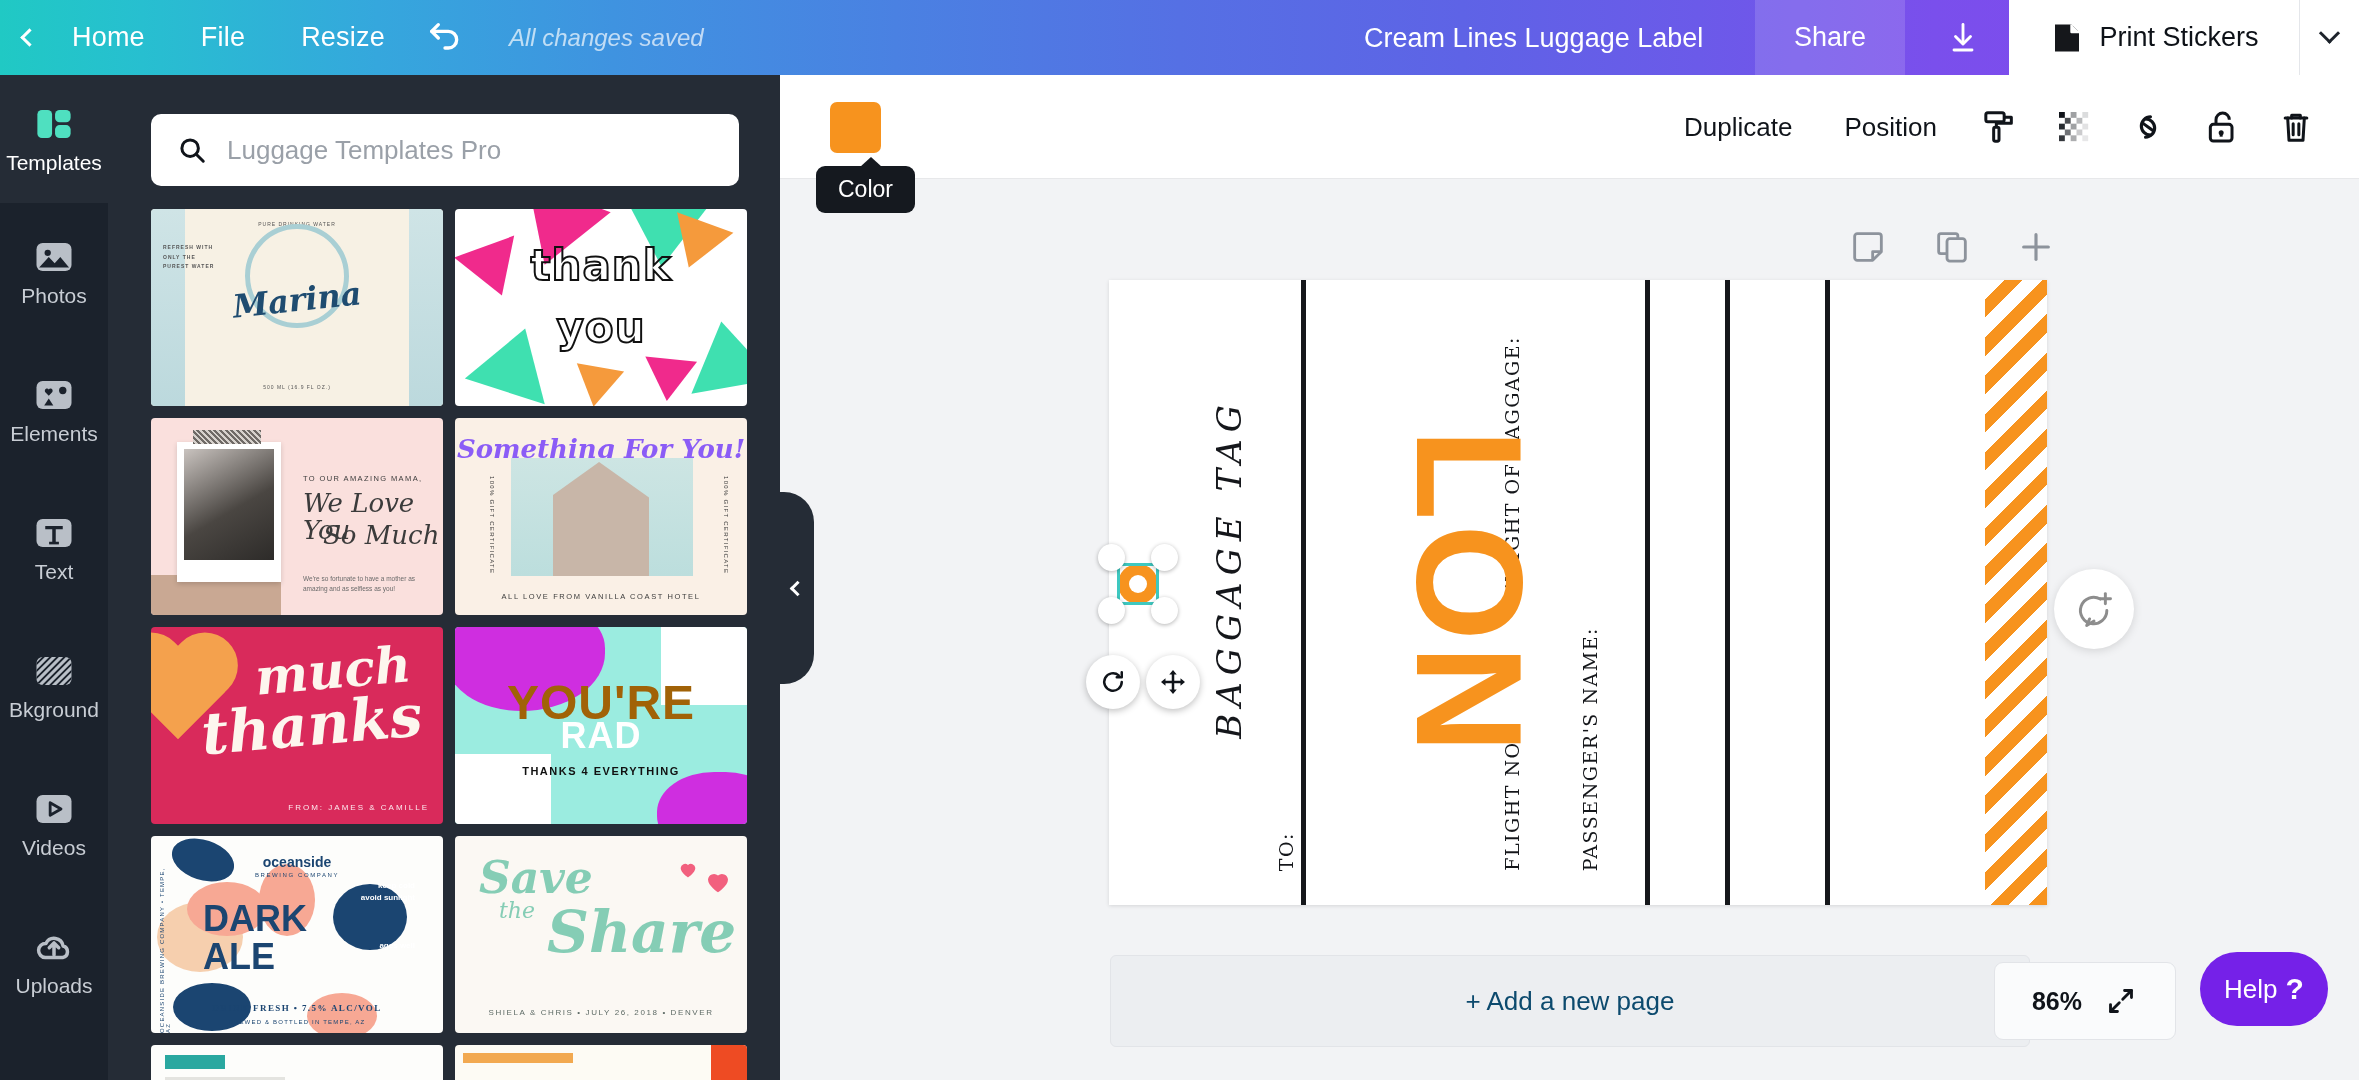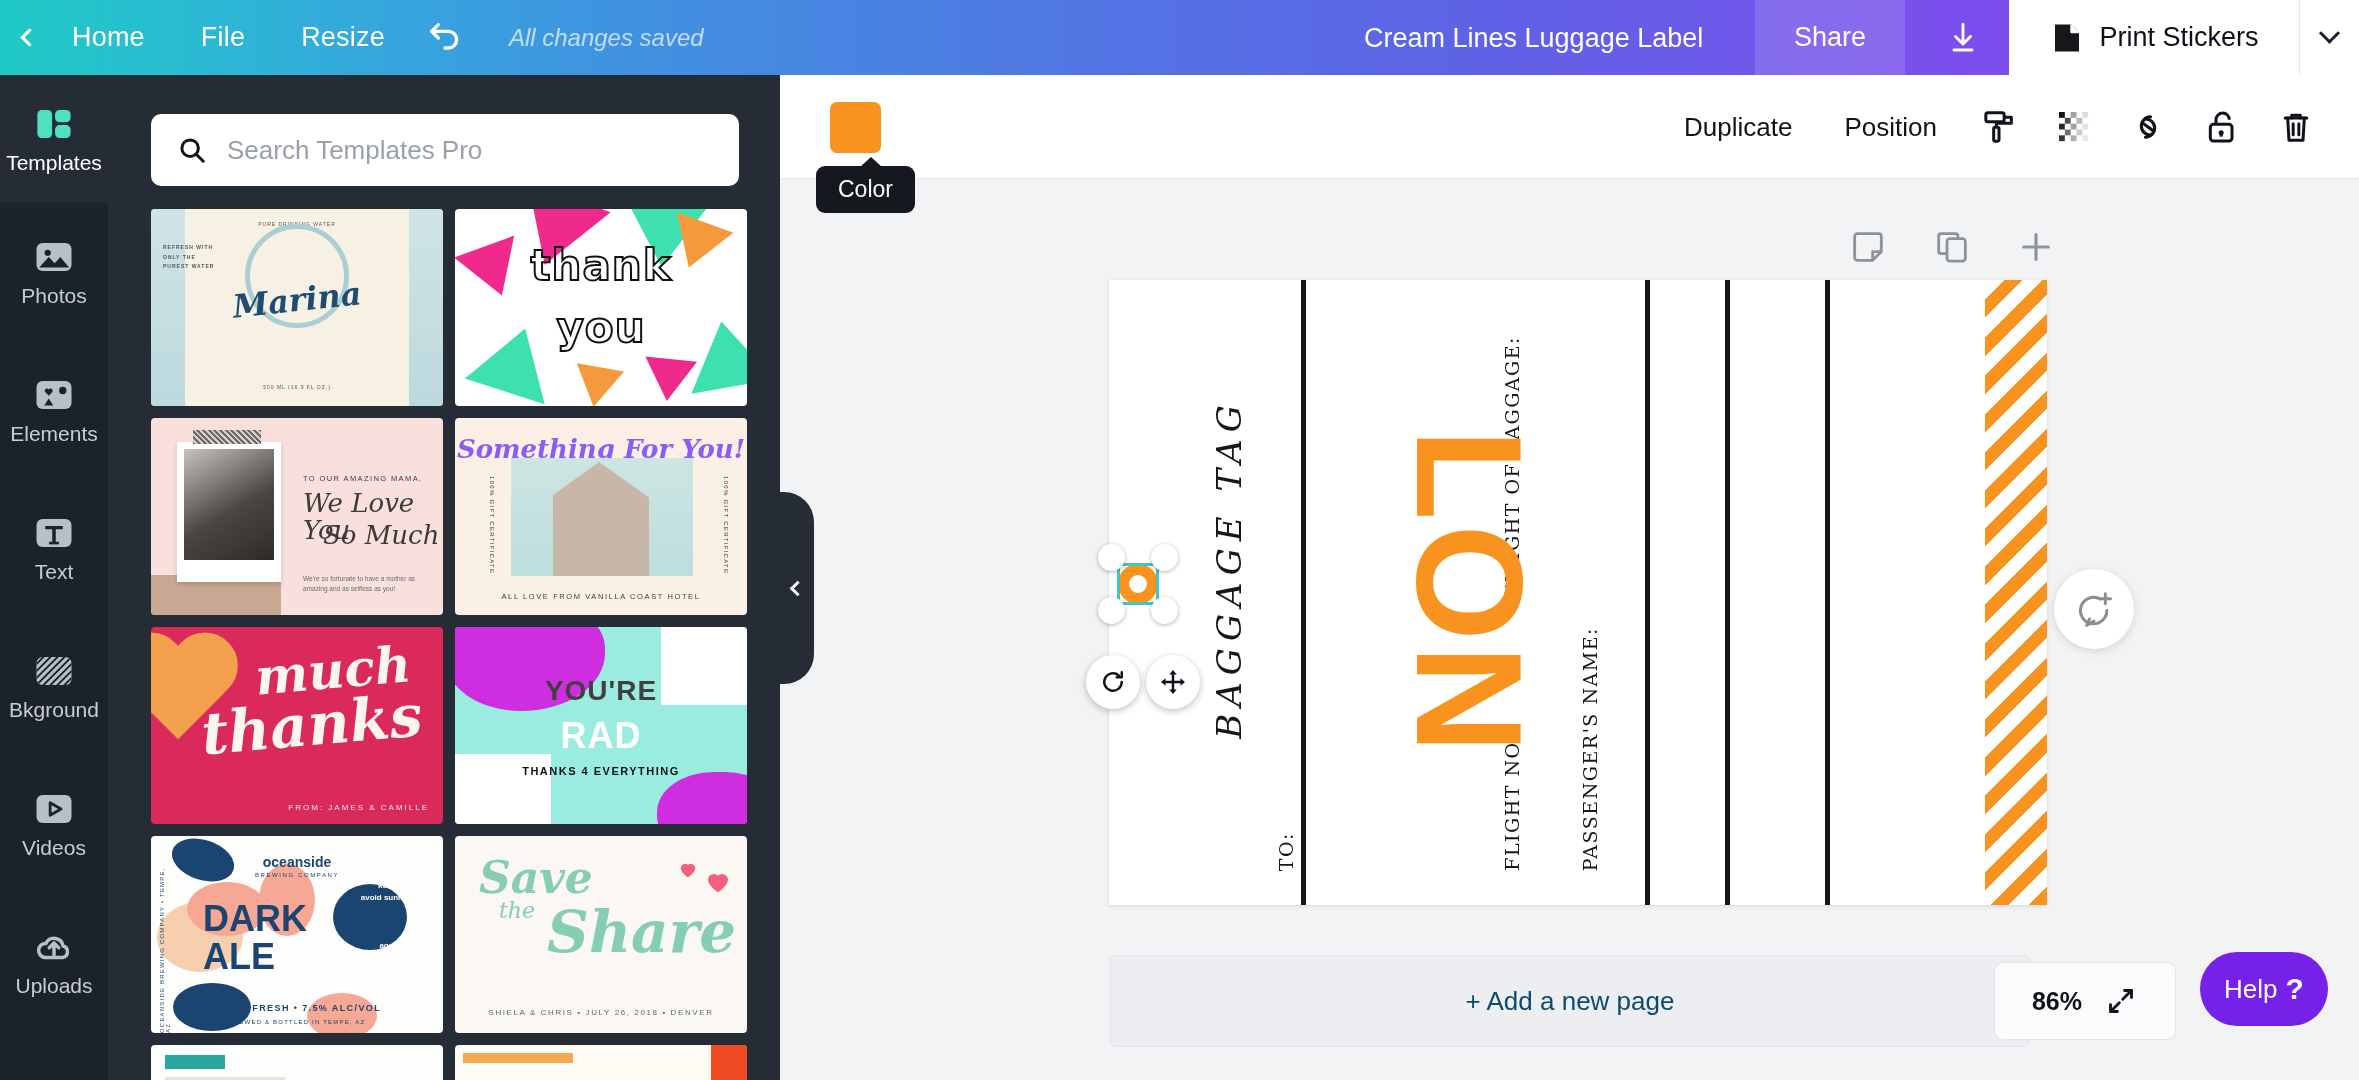--- a/index.html
+++ b/index.html
@@ -214,21 +214,21 @@
      letter-spacing:2px; color:#fde9ee; }
 
   .t-rad { background:#9bece0; position:relative; overflow:hidden; }
   .t-rad .blobA { position:absolute; left:-10px; top:-26px; width:160px; height:110px;
      background:#cf2ee0; border-radius:50% 45% 55% 50%; }
   .t-rad .blobB { position:absolute; right:-30px; bottom:-32px; width:120px; height:84px;
      background:#cf2ee0; border-radius:50% 45% 55% 50%; }
   .t-rad .whiteTL { position:absolute; right:0; top:0; width:86px; height:78px; background:#fff; }
   .t-rad .whiteBL { position:absolute; left:0; bottom:0; width:96px; height:70px; background:#fff; }
   .t-rad .l1 { position:absolute; left:50%; top:48px; transform:translateX(-50%);
-     font-size:28px; font-weight:900; color:#404040; letter-spacing:1px; }
+     font-size:48px; font-weight:900; color:#a16207; letter-spacing:1px; }
   .t-rad .l2 { position:absolute; left:50%; top:88px; transform:translateX(-50%);
      font-size:36px; font-weight:900; color:#fff; letter-spacing:1px; }
   .t-rad .l3 { position:absolute; left:50%; top:138px; transform:translateX(-50%);
      font-size:11px; font-weight:800; color:#111; letter-spacing:1.5px; white-space:nowrap; }
 
   .t-ale { background:#fdfdfb; position:relative; overflow:hidden; }
   .t-ale .bA { position:absolute; left:20px; top:4px; width:64px; height:40px;
      background:#1b4571; border-radius:50%; transform:rotate(18deg); }
   .t-ale .bB { position:absolute; left:36px; top:46px; width:80px; height:54px;
      background:#f7a894; border-radius:50%; }
@@ -244,21 +244,21 @@
      background:#f7a894; border-radius:50%; }
   .t-ale .brand { position:absolute; left:50%; top:18px; transform:translateX(-50%);
      font-size:14px; font-weight:800; color:#1b4571; }
   .t-ale .brand2 { position:absolute; left:50%; top:36px; transform:translateX(-50%);
      font-size:6px; letter-spacing:1.6px; color:#1b4571; }
   .t-ale .big { position:absolute; left:52px; top:66px; font-size:36px; font-weight:900;
      color:#1b4571; line-height:.92; }
   .t-ale .notes { position:absolute; right:28px; top:44px; font-size:8px; font-weight:800;
      color:#fff; text-align:center; line-height:1.5; }
   .t-ale .foot { position:absolute; left:50%; bottom:20px; transform:translateX(-50%);
-     font-size:9px; font-weight:800; letter-spacing:1.4px; color:#1b4571; white-space:nowrap; }
+     font-size:9px; font-weight:800; letter-spacing:1.4px; color:#1b4571; white-space:nowrap;font-family:Liberation Serif, serif; }
   .t-ale .foot2 { position:absolute; left:50%; bottom:8px; transform:translateX(-50%);
      font-size:6px; letter-spacing:1.2px; color:#1b4571; white-space:nowrap; }
   .t-ale .vl { position:absolute; left:8px; top:28px; writing-mode:vertical-rl;
      transform:rotate(180deg); font-size:6px; letter-spacing:1.2px; color:#1b4571; }
 
   .t-save { background:#fbf8f3; position:relative; }
   .t-save .s1 { position:absolute; left:24px; top:16px; font-family:"DejaVu Serif",serif;
      font-style:italic; font-weight:bold; font-size:44px; color:#85cdb5; }
   .t-save .s2 { position:absolute; left:44px; top:62px; font-family:"DejaVu Serif",serif;
      font-style:italic; font-size:22px; color:#85cdb5; }
@@ -554,21 +554,21 @@
     <span class="rail-lbl active">Templates</span>
   </div>
 </div>
 
 <div class="panel">
   <div class="search-wrap">
     <svg class="search-ico" viewBox="0 0 24 24" fill="none" stroke="#10141a" stroke-width="2.4" stroke-linecap="round">
       <circle cx="10.5" cy="10.5" r="6.6"></circle>
         <line x1="15.4" y1="15.4" x2="21" y2="21"></line>
     </svg>
-    <span class="search-ph">Search Templates Pro</span>
+    <span class="search-ph">Luggage Templates Pro</span>
   </div>
 
   <div class="tgrid">
 
     <div class="tcard t-marina">
       <div class="edge"></div>
       <div class="body">
         <div class="cap" style="left:50%;top:12px;transform:translateX(-50%);">PURE DRINKING WATER</div>
         <div class="cap" style="left:-22px;top:34px;width:56px;line-height:1.9;font-weight:bold;">REFRESH WITH ONLY THE PUREST WATER</div>
         <div class="ring"></div>

